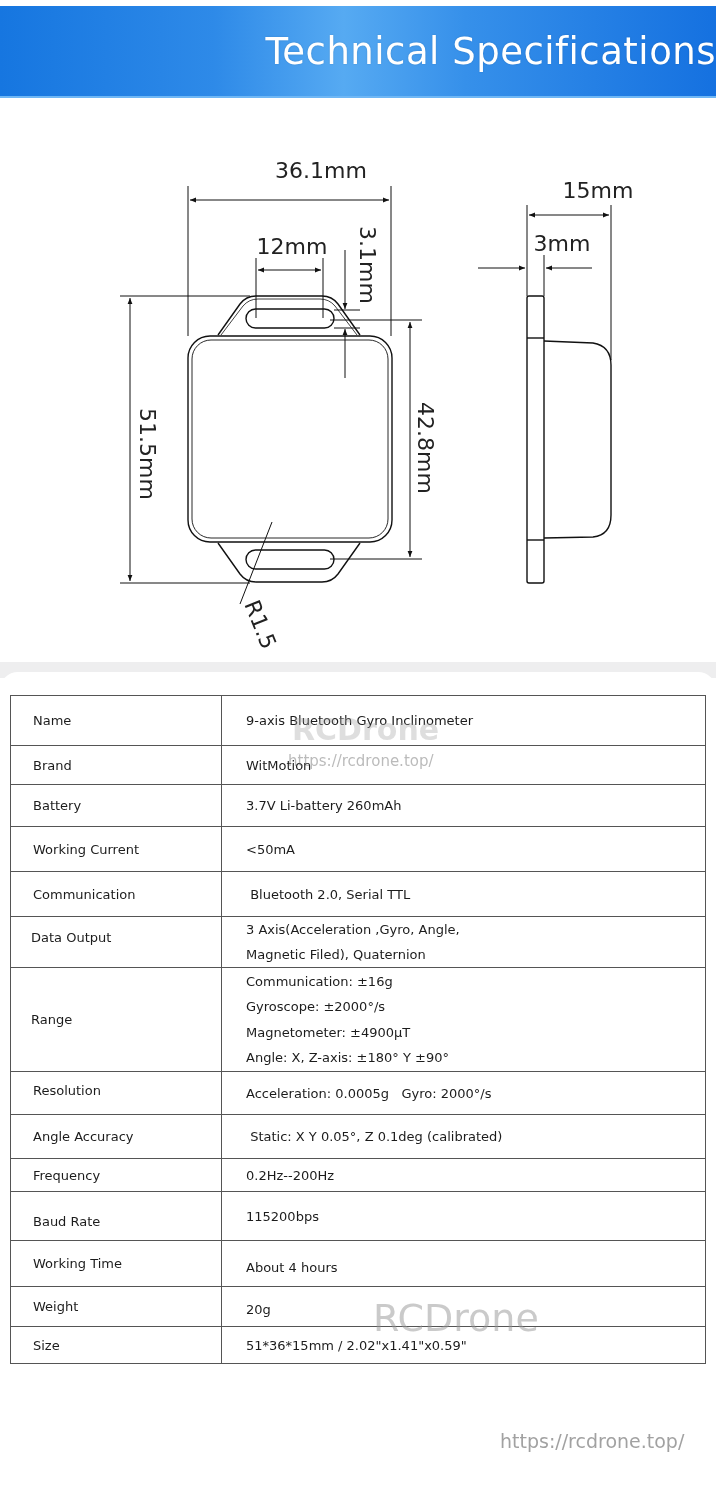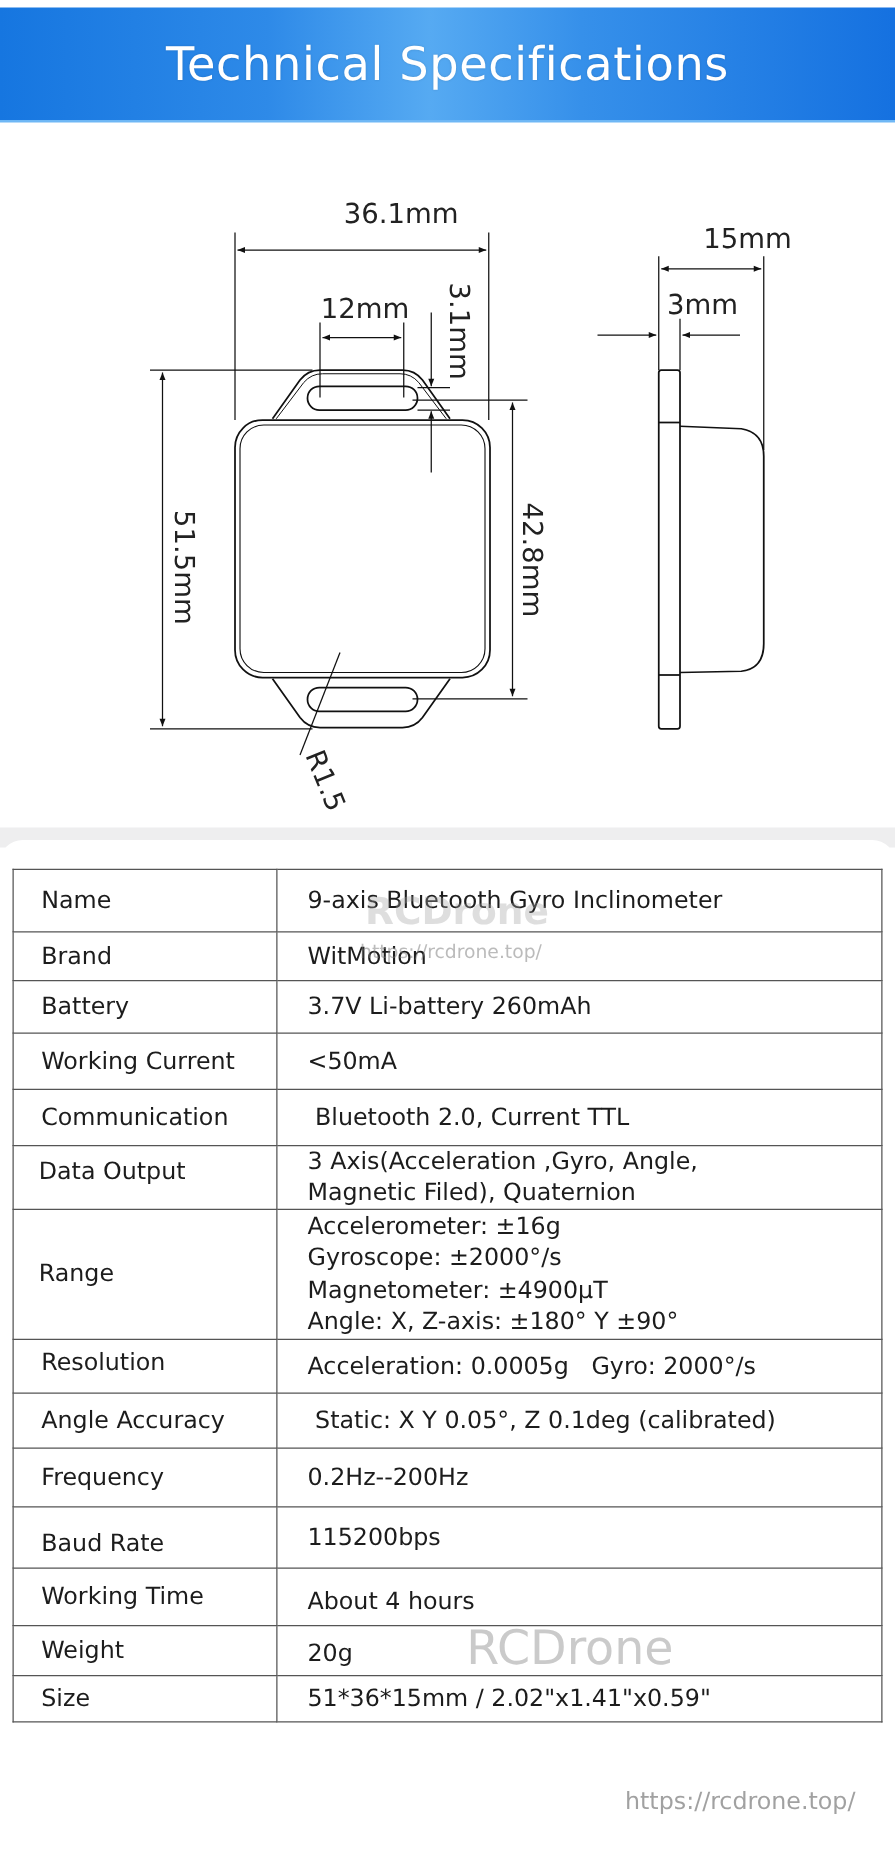--- a/index.html
+++ b/index.html
@@ -2,21 +2,21 @@
 <html><head>
 <meta charset="utf-8">
 <style>
   * { box-sizing: border-box; margin: 0; padding: 0; }
   html, body { width: 716px; height: 1487px; background: #ffffff; overflow: hidden; }
   body { font-family: "DejaVu Sans", sans-serif; color: #1a1a1a; position: relative; }
 
   .banner {
     position: absolute; left: 0; top: 6px; width: 716px; height: 92px;
     background: linear-gradient(90deg, #1676e0 0%, #2e8ae8 30%, #56aaf2 48%, #3690ea 65%, #1571e0 100%);
-    display: flex; align-items: center; justify-content: center;
+    display: flex; align-items: center; justify-content: flex-end;
     border-bottom: 2px solid #6fb7f5;
   }
   .banner-title {
     color: #ffffff; font-family: "DejaVu Sans", sans-serif; font-size: 37px; letter-spacing: 0.5px;
     text-shadow: 0 0 2px rgba(0,0,0,0.15);
   }
 
   .diagram-card {
     position: absolute; left: 0; top: 100px; width: 716px; height: 566px; background: #fff;
     border-radius: 0 0 18px 18px;
@@ -25,21 +25,21 @@
     position: absolute; left: 0; top: 662px; width: 716px; height: 16px; background: #eeeeef;
   }
   .table-card {
     position: absolute; left: 0; top: 672px; width: 716px; height: 815px; background: #fff;
     border-radius: 18px 18px 0 0;
   }
   svg text { font-family: "DejaVu Sans", sans-serif; fill: #222; }
 
   table.spec {
     position: absolute; left: 10px; top: 695px; width: 696px; border-collapse: collapse;
-    font-family: "DejaVu Sans", sans-serif; font-size: 19px; color: #1c1c1c;
+    font-family: "DejaVu Sans", sans-serif; font-size: 13px; color: #1c1c1c;
   }
   table.spec td {
     border: 1.3px solid #555; vertical-align: middle; padding: 0 0 0 22px; line-height: 25px;
   }
   table.spec td.k { width: 211px; }
   table.spec td.v { padding-left: 24px; }
   table.spec tr.light td { border-top-color: #9a9a9a; }
   .watermark {
     position: absolute; color: rgba(130,130,130,0.45); font-family: "DejaVu Sans", sans-serif; pointer-events: none;
   }
@@ -131,47 +131,47 @@
   <tr class="light" style="height:42px">
         <td class="k">Battery</td>
         <td class="v">3.7V Li-battery  260mAh</td>
       </tr>
   <tr style="height:45px">
         <td class="k">Working Current</td>
         <td class="v">&lt;50mA</td>
       </tr>
   <tr style="height:45px">
         <td class="k">Communication</td>
-        <td class="v" style="white-space:pre"> Bluetooth 2.0, Current TTL</td>
+        <td class="v" style="white-space:pre"> Bluetooth 2.0, Serial TTL</td>
       </tr>
   <tr style="height:50px">
         <td class="k" style="vertical-align:top;padding-top:8px;padding-left:20px">Data Output</td>
         <td class="v">
           <div>3 Axis(Acceleration ,Gyro, Angle,</div>
           <div>Magnetic Filed), Quaternion</div>
         </td>
       </tr>
   <tr style="height:104px">
         <td class="k" style="padding-left:20px">Range</td>
         <td class="v" style="line-height:25.5px">
-          <div>Accelerometer: ±16g</div>
+          <div>Communication: ±16g</div>
           <div>Gyroscope: ±2000°/s</div>
           <div>Magnetometer: ±4900μT</div>
           <div>Angle: X, Z-axis: ±180°  Y ±90°</div>
         </td>
       </tr>
   <tr class="light" style="height:43px">
         <td class="k" style="vertical-align:top;padding-top:6px">Resolution</td>
         <td class="v" style="white-space:pre">Acceleration: 0.0005g   Gyro: 2000°/s</td>
       </tr>
   <tr style="height:44px">
         <td class="k">Angle Accuracy</td>
         <td class="v" style="white-space:pre"> Static: X Y 0.05°, Z 0.1deg (calibrated)</td>
       </tr>
-  <tr class="light" style="height:47px">
+  <tr class="light" style="height:33px">
         <td class="k">Frequency</td>
         <td class="v">0.2Hz--200Hz</td>
       </tr>
   <tr style="height:49px">
         <td class="k" style="vertical-align:bottom;padding-bottom:6px">Baud Rate</td>
         <td class="v" style="vertical-align:top;padding-top:12px">115200bps</td>
       </tr>
   <tr style="height:46px">
         <td class="k">Working Time</td>
         <td class="v" style="vertical-align:bottom;padding-bottom:6px">About 4 hours</td>

